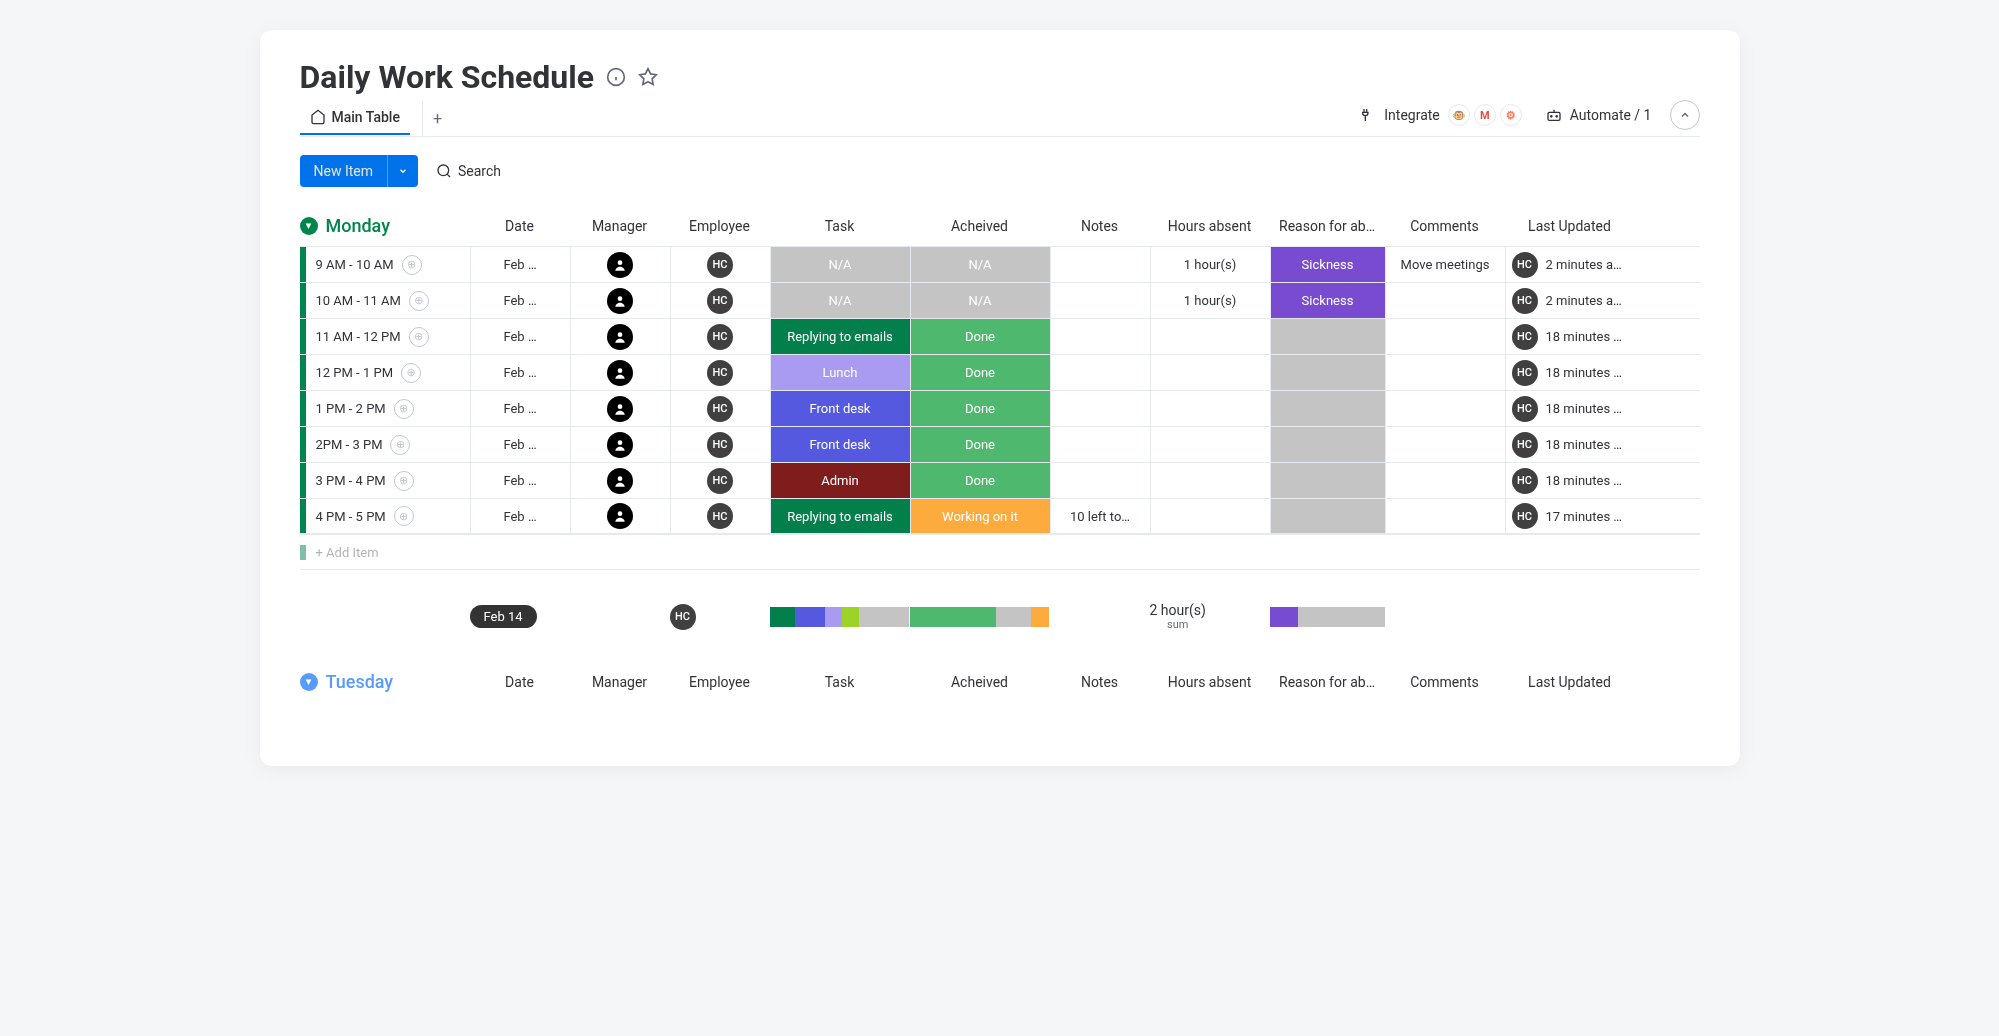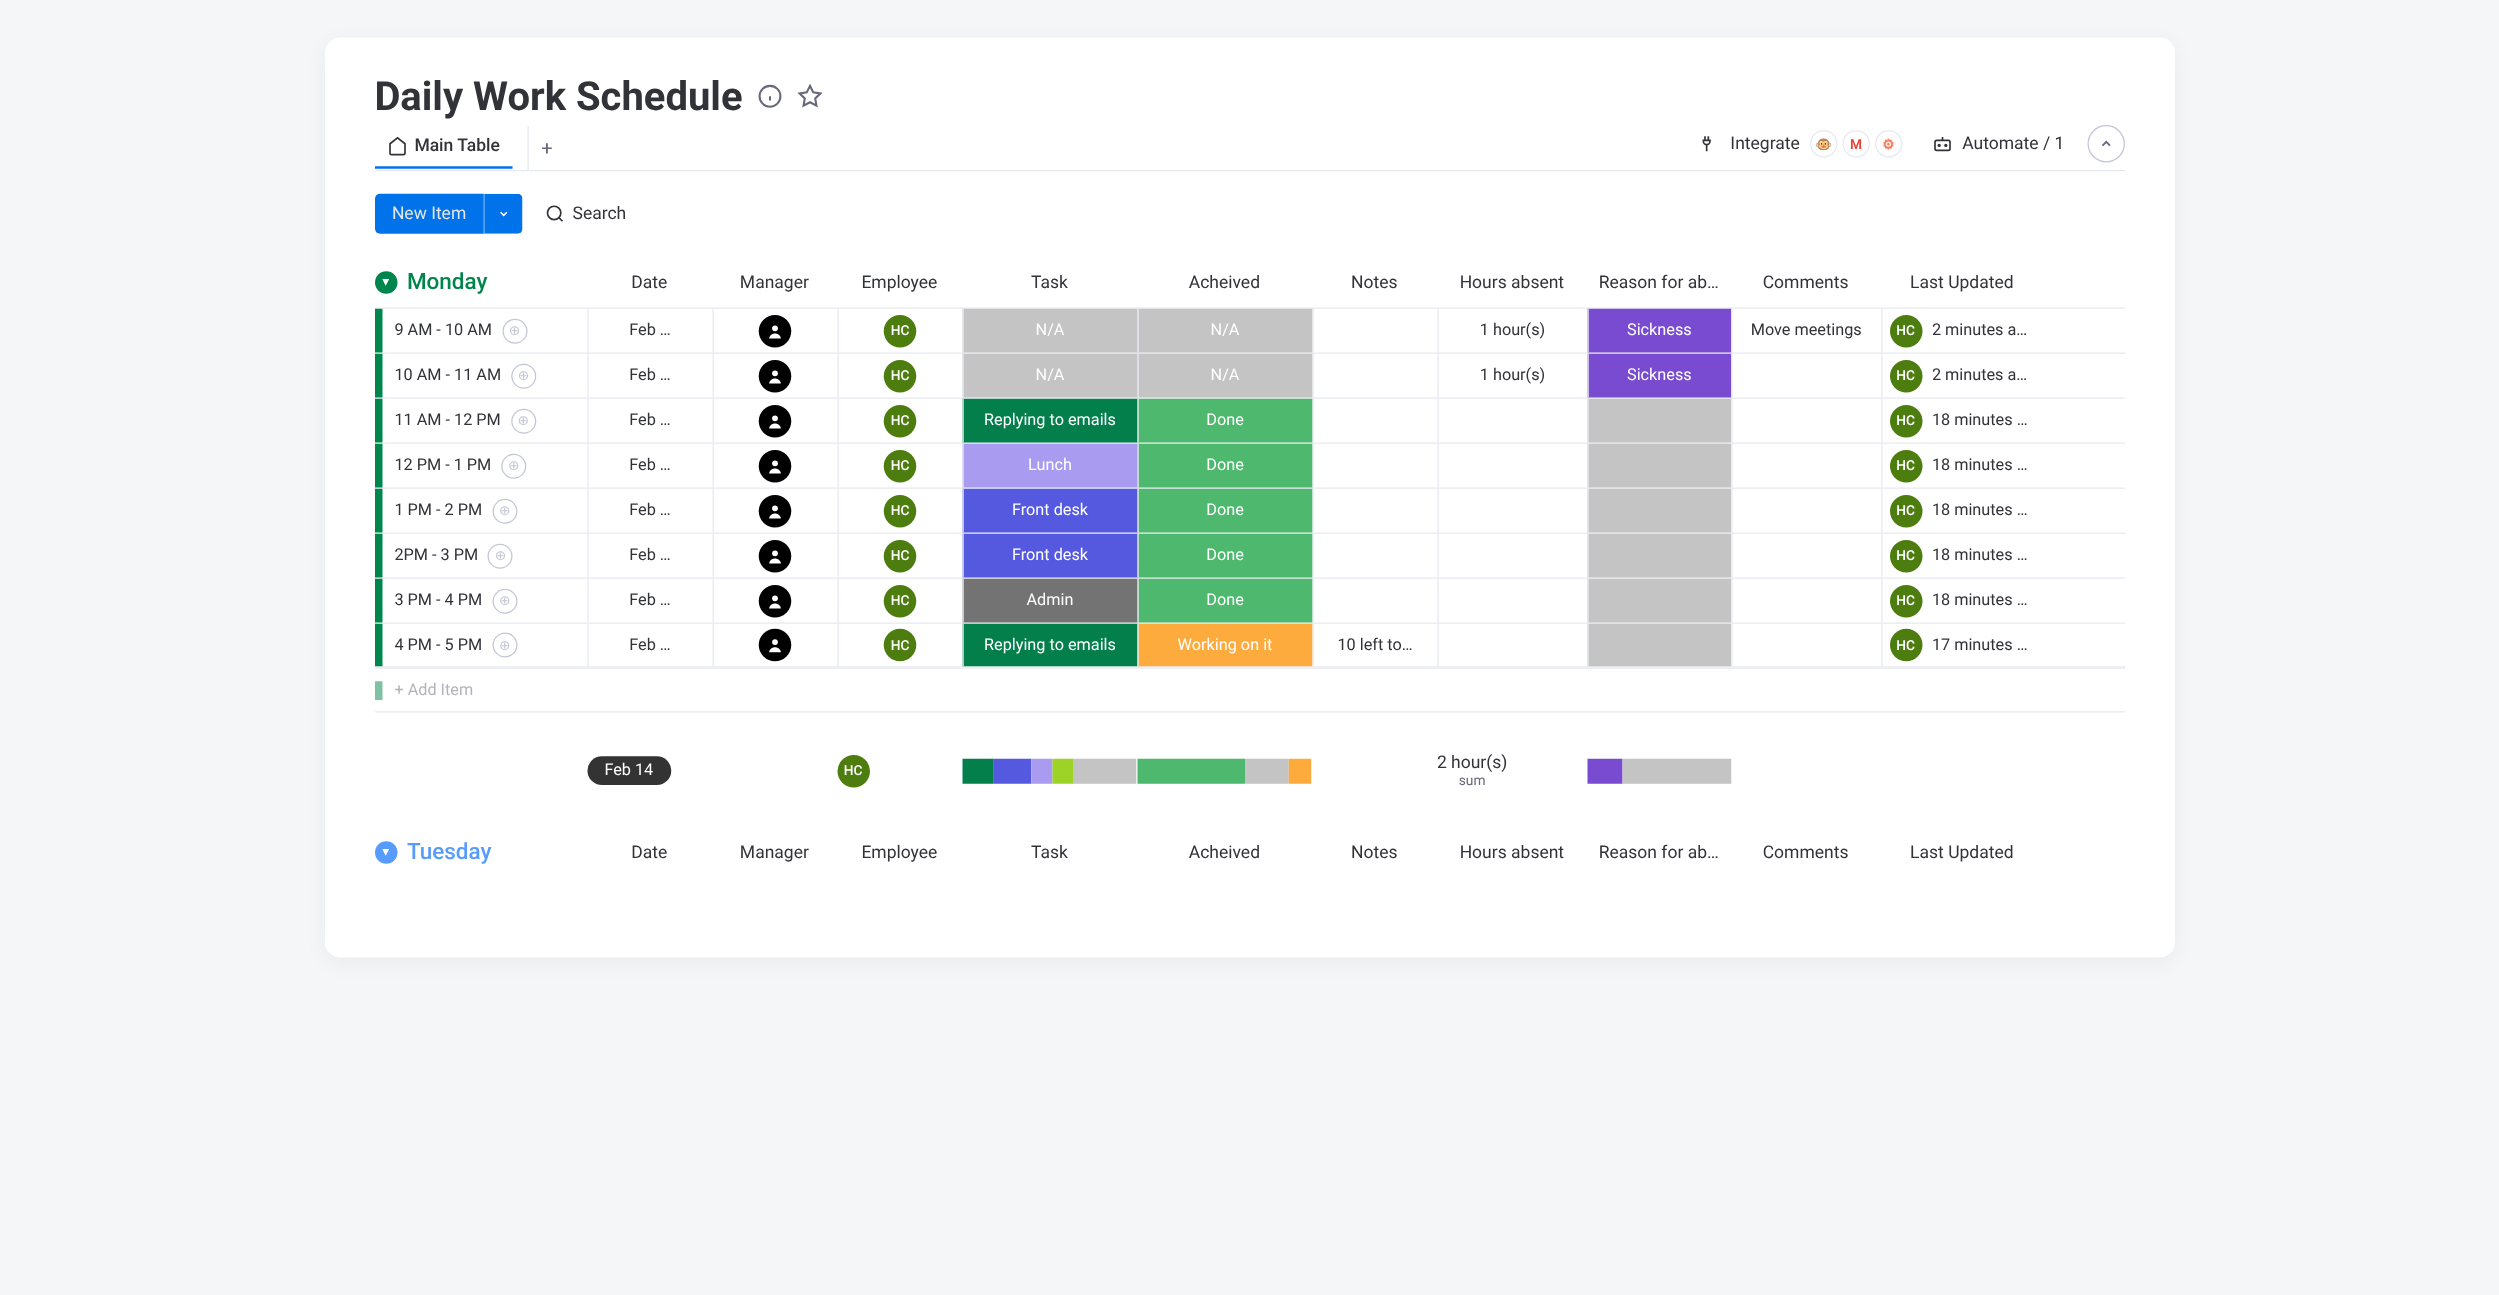--- a/index.html
+++ b/index.html
@@ -30,21 +30,21 @@
 .group-chevron { width:18px; height:18px; border-radius:50%; display:flex; align-items:center; justify-content:center; color:#fff; font-size:11px;}
 .group-name { font-size: 18px; font-weight: 500; }
 .col-header { font-size: 14px; color: #323338; text-align: center; font-weight: 400; white-space:nowrap; overflow:hidden; text-overflow:ellipsis; padding:0 4px;}
 .row { display: grid; grid-template-columns: 170px 100px 100px 100px 140px 140px 100px 120px 115px 120px 130px; border-top:1px solid #e6e9ef; align-items:stretch; height:36px;}
 .row:last-of-type { border-bottom:1px solid #e6e9ef; }
 .name-cell { border-left: 6px solid; display:flex; align-items:center; gap:8px; padding-left:10px; font-size:13px; color:#323338; }
 .expand-icon { width:20px; height:20px; border-radius:50%; border:1px solid #c3c6d4; display:flex; align-items:center; justify-content:center; color:#c3c6d4; font-size:11px; flex-shrink:0;}
 .cell { display:flex; align-items:center; justify-content:center; font-size:13px; color:#323338; white-space:nowrap; overflow:hidden; text-overflow:ellipsis; padding:0 6px; border-left:1px solid #e6e9ef;}
 .avatar-black { width:26px; height:26px; border-radius:50%; background:#000; display:flex; align-items:center; justify-content:center;}
 .avatar-black svg { width:14px; height:14px; fill:#fff;}
-.avatar-hc { width:26px; height:26px; border-radius:50%; background:#4d7c0f; color:#fff; font-size:11px; font-weight:500; display:flex; align-items:center; justify-content:center;}
+.avatar-hc { width:26px; height:26px; border-radius:50%; background:#404040; color:#fff; font-size:11px; font-weight:500; display:flex; align-items:center; justify-content:center;}
 .status-cell { color:#fff; font-size:13px; height:100%; display:flex; align-items:center; justify-content:center; border-left:1px solid #e6e9ef;}
 .last-updated-cell { display:flex; align-items:center; gap:8px; padding:0 6px; border-left:1px solid #e6e9ef;}
 .last-updated-text { font-size:13px; color:#323338; white-space:nowrap; overflow:hidden; text-overflow:ellipsis;}
 .add-item-row { display:grid; grid-template-columns: 170px 1fr; border-top:1px solid #e6e9ef; border-bottom:1px solid #e6e9ef; height:36px; align-items:center;}
 .add-item-cell { border-left:6px solid; opacity:0.5; padding-left:10px; font-size:13px; color:#676879; cursor:pointer;}
 .summary-row { display:grid; grid-template-columns: 170px 100px 100px 100px 140px 140px 100px 120px 115px 120px 130px; padding-top:8px; align-items:center;}
 .date-pill { background:#333; color:#fff; font-size:13px; padding:4px 14px; border-radius:14px; display:inline-block;}
 .summary-cell { display:flex; align-items:center; justify-content:flex-start;margin-top:24px;}
 .bar-summary { display:flex; width:100%; height:20px; }
 .bar-seg { height:100%; }
@@ -322,21 +322,21 @@
             <div class="avatar-black">
               <svg viewBox="0 0 24 24">
                 <circle cx="12" cy="8" r="4"></circle>
                 <path d="M4 22c0-4 4-7 8-7s8 3 8 7"></path>
               </svg>
             </div>
           </div>
     <div class="cell">
             <div class="avatar-hc">HC</div>
           </div>
-    <div class="status-cell" style="background:#737373">Admin</div>
+    <div class="status-cell" style="background:#7f1d1d">Admin</div>
     <div class="status-cell" style="background:#4eb86e">Done</div>
     <div class="cell"></div>
     <div class="cell"></div>
     <div class="status-cell" style="background:#c4c4c4"></div>
     <div class="cell"></div>
     <div class="last-updated-cell">
       <div class="avatar-hc">HC</div>
       <span class="last-updated-text">18 minutes …</span>
     </div>
         </div>

